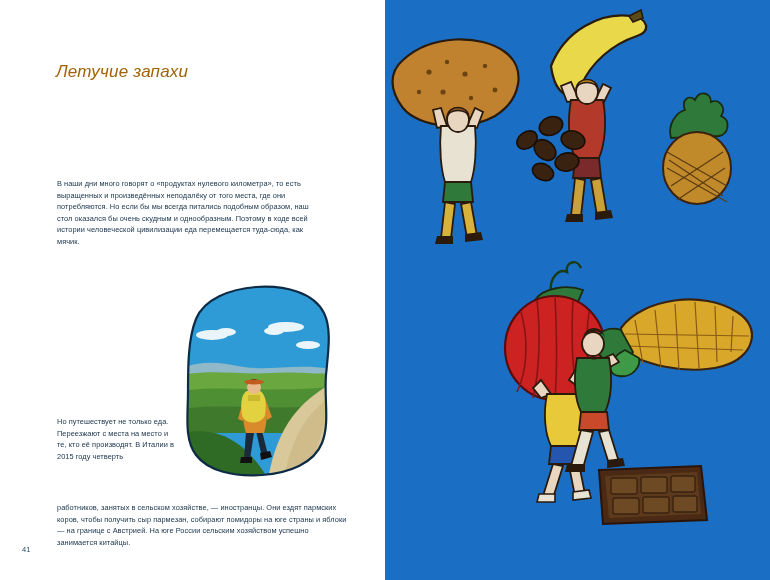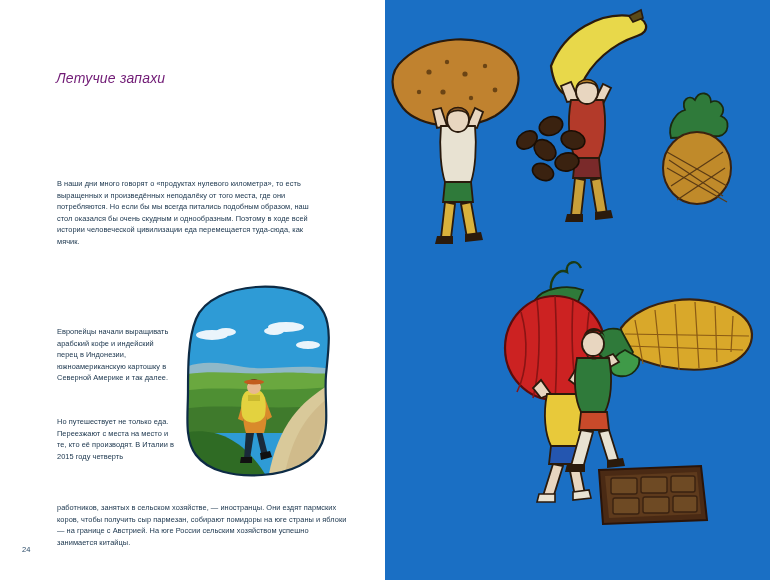--- a/index.html
+++ b/index.html
@@ -30,24 +30,24 @@
     left: 385px;
     top: 0;
     width: 385px;
     height: 580px;
     background: #1a6fc4;
     overflow: hidden;
   }
   .page-title {
     position: absolute;
     left: 56px;
-    top: 70px;
+    top: 62px;
     font-style: italic;
-    font-size: 14px;
-    color: #701a75;
+    font-size: 17px;
+    color: #a16207;
     letter-spacing: 0.2px;
   }
   .body-text {
     position: absolute;
     font-size: 7.4px;
     line-height: 11.6px;
     color: #17324a;
     letter-spacing: 0.05px;
     margin-top: 36px;
   }
@@ -84,25 +84,24 @@
 </head>
 <body>
 
 <div class="page">
 
   <div class="left-page">
 
     <div class="page-title">Летучие запахи</div>
 
     <div class="body-text para1">В наши дни много говорят о «продуктах нулевого километра», то есть выращенных и произведённых неподалёку от того места, где они потребляются. Но если бы мы всегда питались подобным образом, наш стол оказался бы очень скудным и однообразным. Поэтому в ходе всей истории человеческой цивилизации еда перемещается туда-сюда, как мячик.</div>
-    <div class="body-text para3">Европейцы начали выращивать арабский кофе и индейский перец в Индонезии, южноамериканскую картошку в Северной Америке и так далее.</div>
     <div class="body-text para4">Но путешествует не только еда. Переезжают с места на место и те, кто её производят. В Италии в 2015 году четверть</div>
     <div class="body-text para5">работников, занятых в сельском хозяйстве, — иностранцы. Они ездят пармских коров, чтобы получить сыр пармезан, собирают помидоры на юге страны и яблоки — на границе с Австрией. На юге России сельским хозяйством успешно занимается китайцы.</div>
 
-    <div class="page-number">24</div>
+    <div class="page-number">41</div>
 
     <div class="illus-left">
       <svg width="150" height="196" viewBox="0 0 150 196">
         <defs>
           <clipPath id="blob">
             <path d="M14,36 C22,16 48,6 74,4 C104,2 132,10 142,30 C150,46 146,70 144,92
                      C142,116 148,140 140,160 C132,180 108,190 80,192 C52,194 26,188 14,172
                      C2,156 6,132 6,108 C6,84 6,56 14,36 Z"></path>
           </clipPath>
         </defs>

